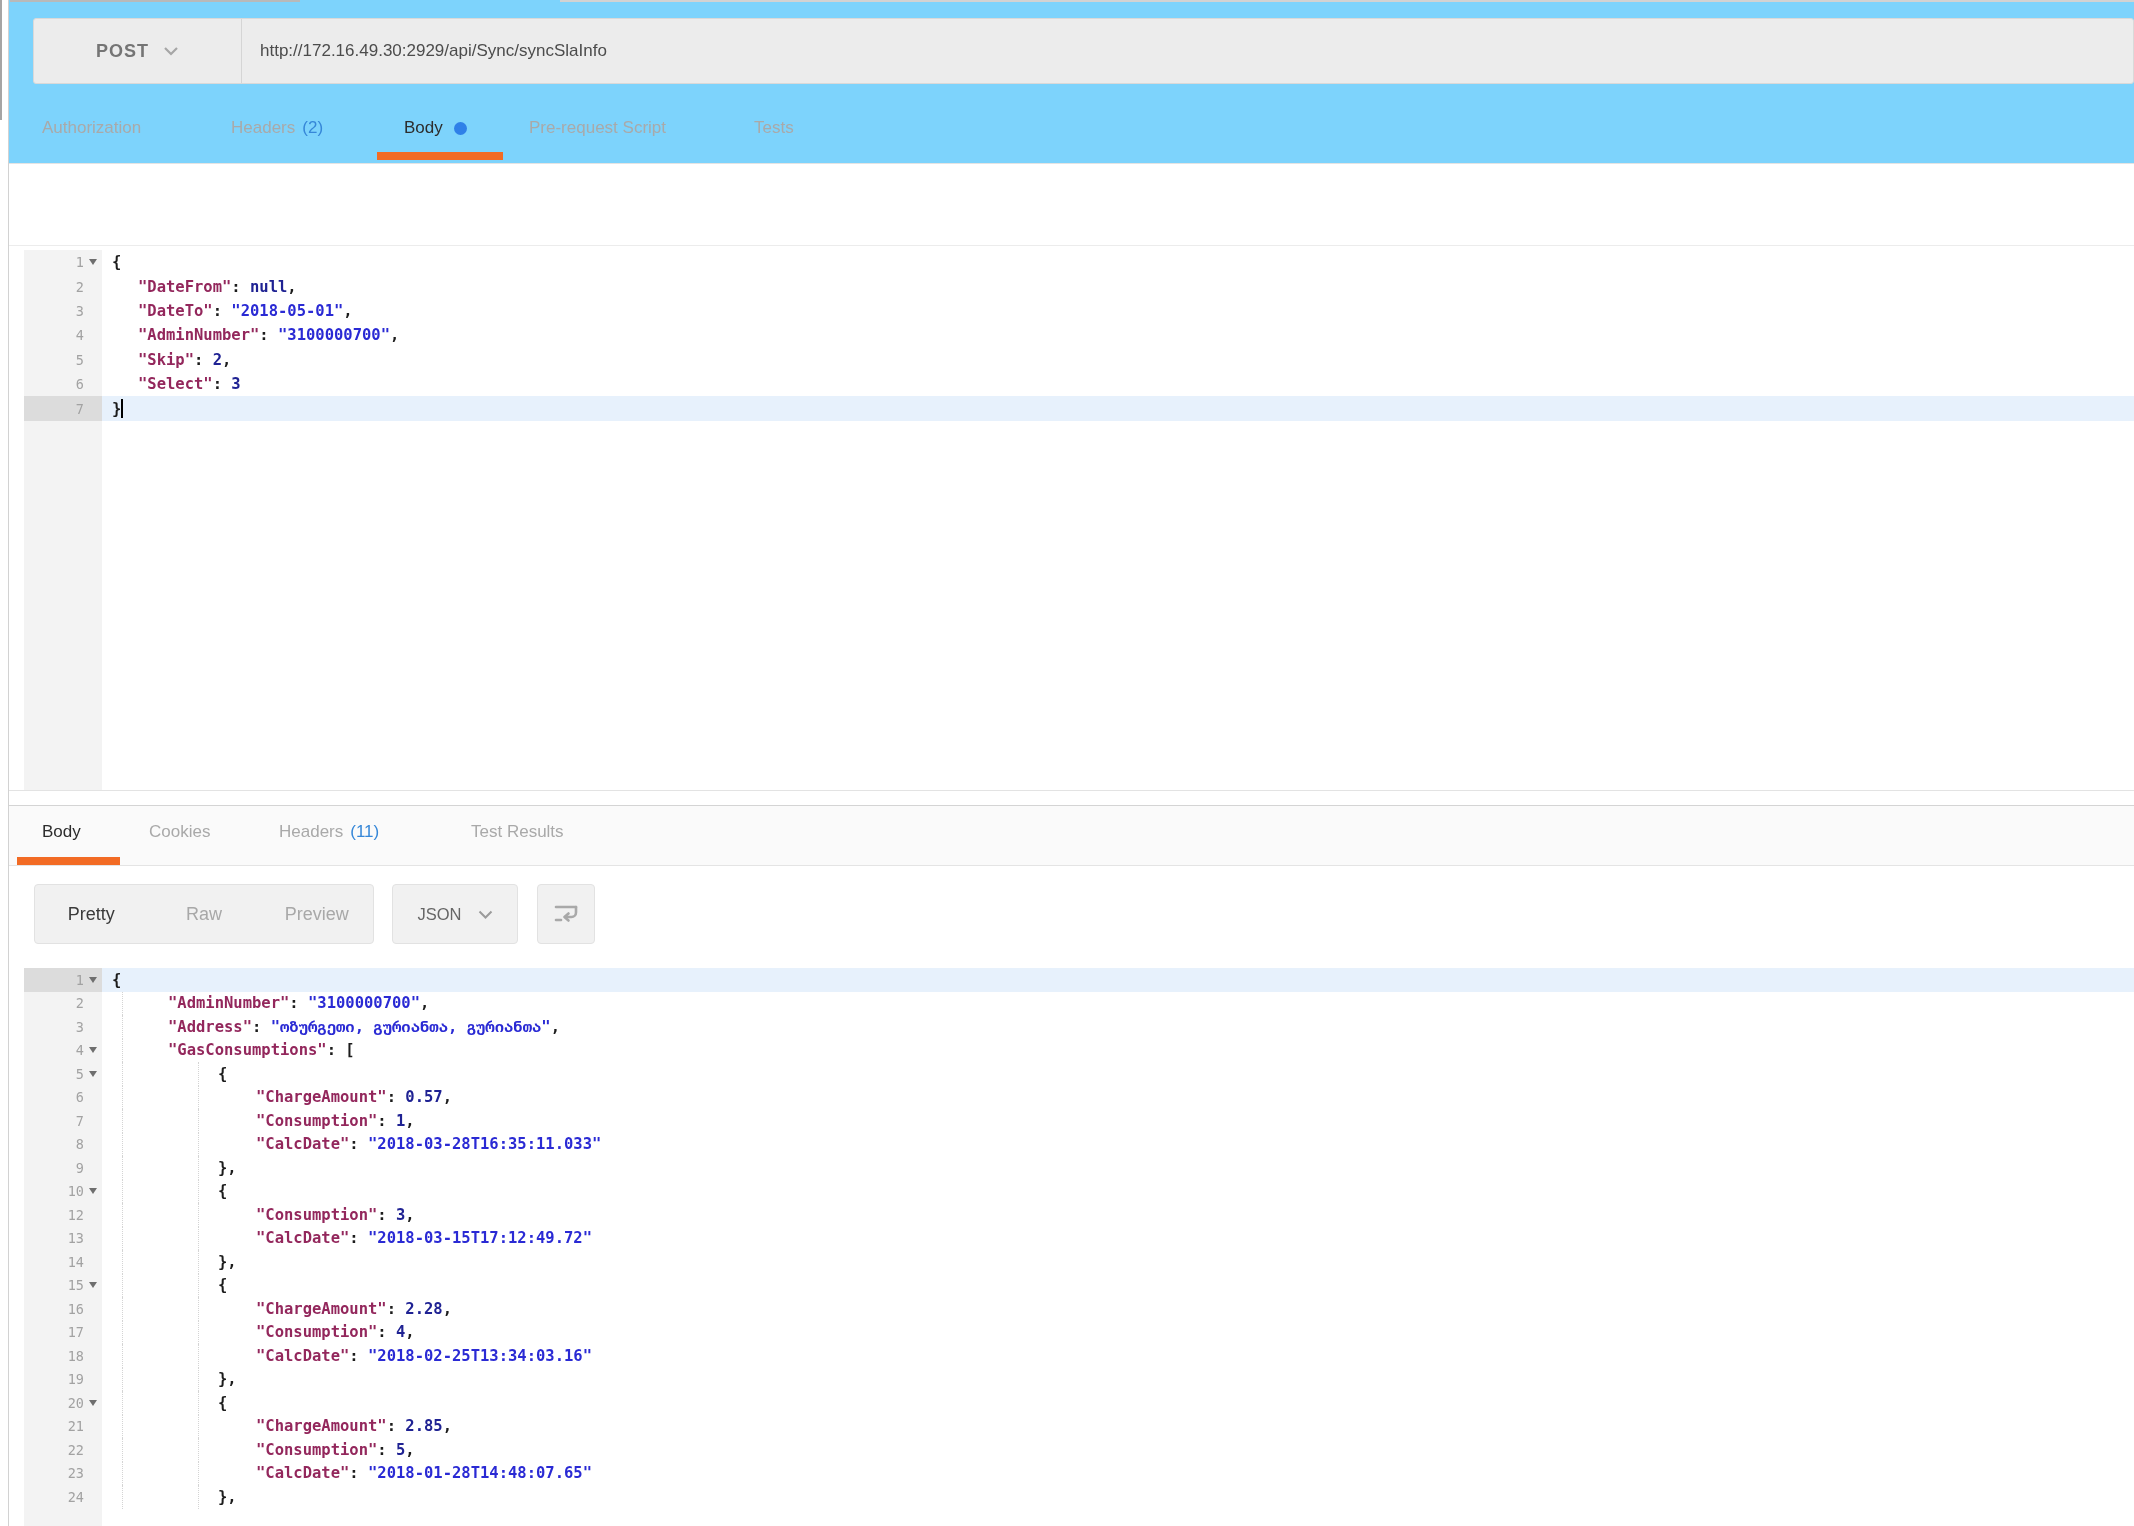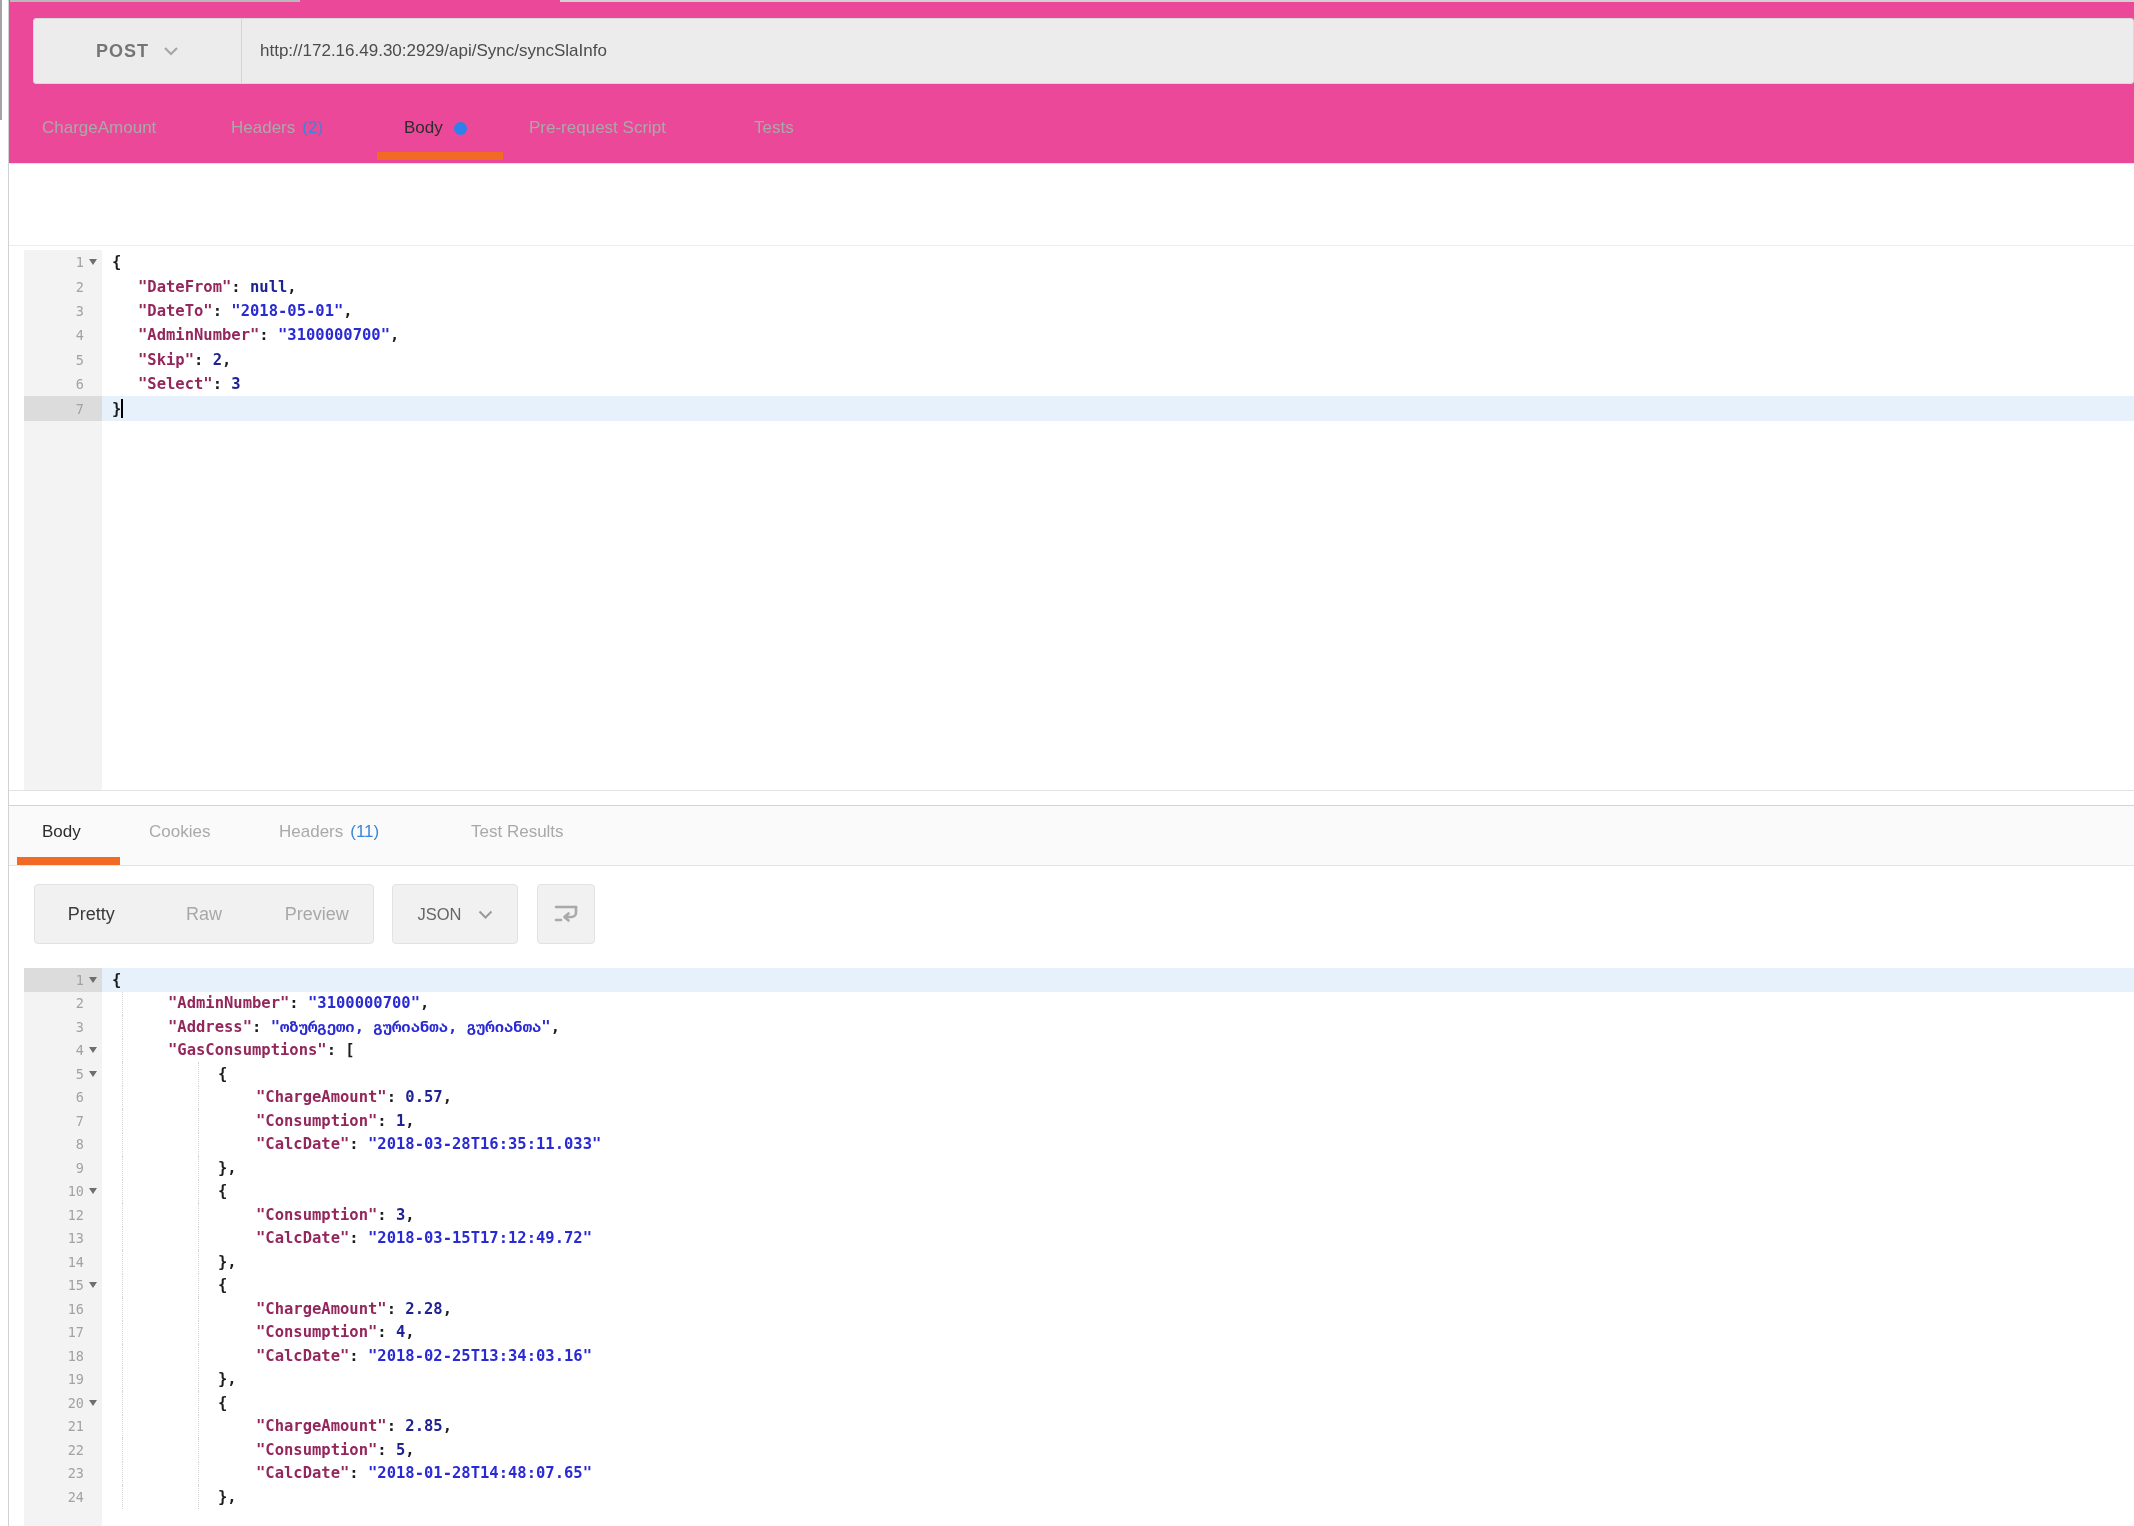--- a/index.html
+++ b/index.html
@@ -18,21 +18,21 @@
     font-family:"Liberation Sans","DejaVu Sans",sans-serif;color:#444;
   }
   
   .left-sliver{position:absolute;left:0;top:0;bottom:0;width:8px;background:#fff;z-index:30;}
   .left-sliver-border{position:absolute;left:8px;top:0;bottom:0;width:1px;background:#d2d2d2;z-index:31;}
   .left-stub{position:absolute;left:0;top:0;width:2px;height:120px;background:#a5a5a5;z-index:32;}
   .top-hairline-a{position:absolute;left:10px;top:0;width:290px;height:2px;background:#b9b9b9;z-index:32;}
   .top-hairline-b{position:absolute;left:560px;right:0;top:0;height:2px;background:#d2d2d2;z-index:32;}
 
   
-  .top-band{position:absolute;left:9px;right:0;top:0;height:164px;background:#ec4899;}
+  .top-band{position:absolute;left:9px;right:0;top:0;height:164px;background:#7dd3fc;}
   .url-box{position:absolute;left:24px;right:0;top:18px;height:66px;background:#ececec;border:1px solid #d9d9d9;border-radius:3px;display:flex;align-items:stretch;}
   .method-cell{width:208px;flex:none;display:flex;align-items:center;justify-content:center;gap:14px;border-right:1px solid #d5d5d5;cursor:pointer;}
   .method-label{font-size:18px;font-weight:600;letter-spacing:1px;color:#757575;}
   .chev{color:#a6a6a6;display:inline-flex;}
   .url-cell{flex:1;display:flex;align-items:center;padding-left:18px;}
   .url-text{font-size:17px;color:#4c4c4c;}
 
   .req-tabs{position:absolute;left:9px;right:0;top:100px;height:64px;}
   .tab{position:absolute;top:0;height:56px;display:flex;align-items:center;font-size:17px;color:#a9a9a9;cursor:pointer;white-space:nowrap;}
   .tab .count{color:var(--count-blue);margin-left:7px;}
@@ -112,21 +112,21 @@
         </span>
       </div>
       <div class="url-cell">
         <span class="url-text">http://172.16.49.30:2929/api/Sync/syncSlaInfo</span>
       </div>
     </div>
   </div>
 
   <nav class="req-tabs">
     <span class="tab" style="left:33px">
-        <span>ChargeAmount</span>
+        <span>Authorization</span>
       </span>
     <span class="tab" style="left:222px">
         <span>Headers</span>
         <span class="count">(2)</span>
       </span>
     <span class="tab active" style="left:395px">
         <span>Body</span>
         <span class="dot"></span>
       </span>
     <span class="tab" style="left:520px">

